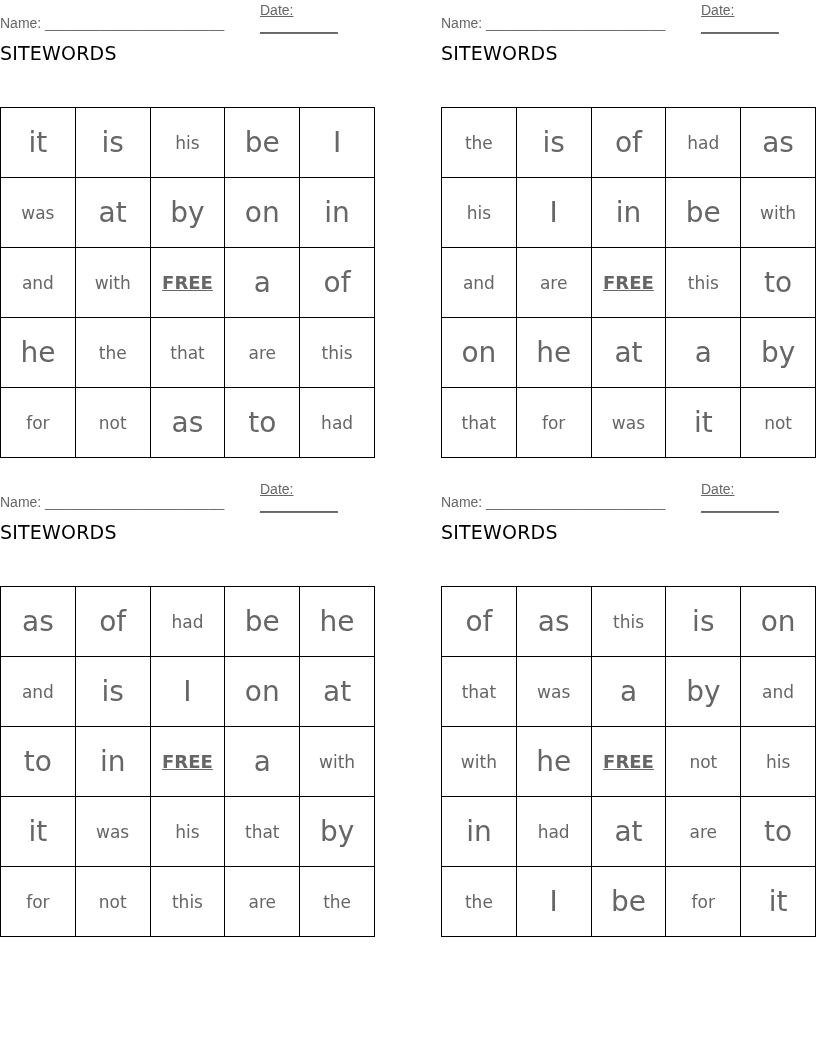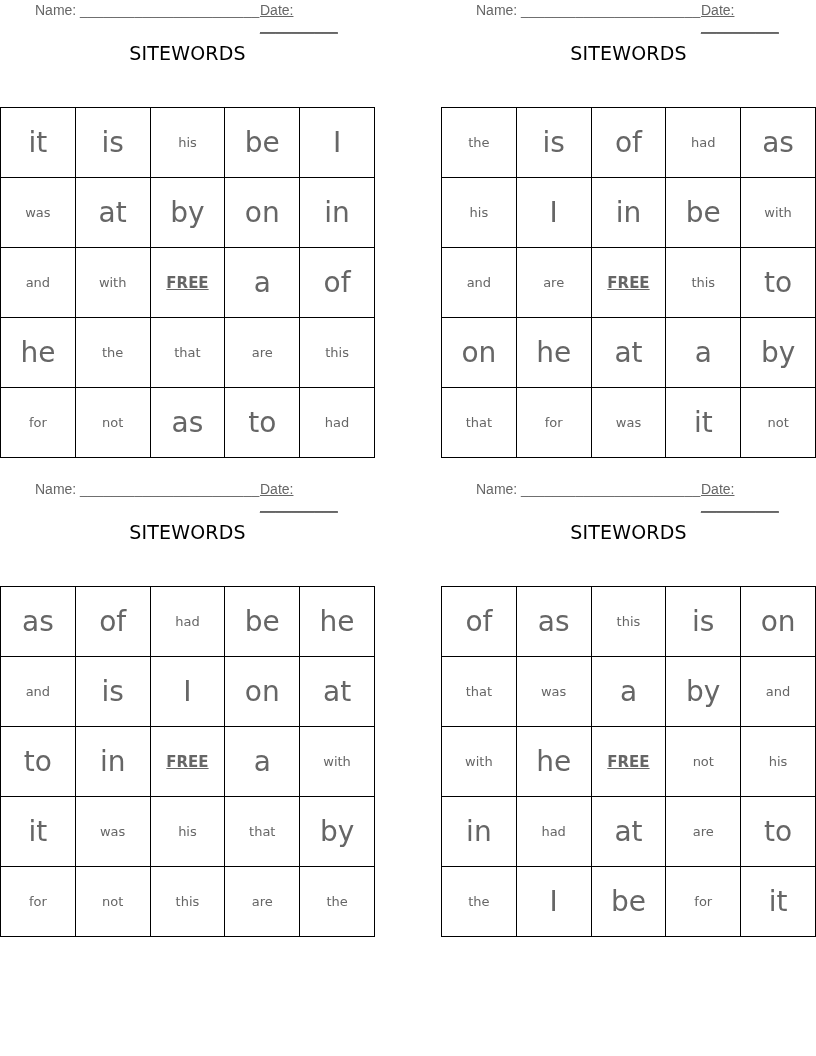--- a/index.html
+++ b/index.html
@@ -1,26 +1,26 @@
 <!DOCTYPE html>
 <html><head>
 <meta charset="utf-8">
 <style>
   html, body { margin:0; padding:0; background:#ffffff; }
   body { width:816px; height:1056px; position:relative; overflow:hidden; }
   .card { position:absolute; width:375px; height:440px; }
   .hdr { position:absolute; top:0; left:0; width:375px; height:20px; font-family:"Liberation Sans", sans-serif; font-size:14px; color:#666; }
-  .hdr .name { position:absolute; left:0; top:2px;margin-left:35px; }
+  .hdr .name { position:absolute; left:0; top:15px; }
   .hdr .date { position:absolute; left:260px; top:2px;text-decoration:underline; }
-  .title { position:absolute; top:42px; left:0; width:375px; text-align:center; font-family:"DejaVu Sans", sans-serif; font-size:19px; color:#000; letter-spacing:0.2px; }
+  .title { position:absolute; top:42px; left:0; width:375px; text-align:left; font-family:"DejaVu Sans", sans-serif; font-size:19px; color:#000; letter-spacing:0.2px; }
   table.grid { position:absolute; top:83px; left:0; border-collapse:collapse;margin-top:24px; }
   table.grid td { width:74px; height:69px; border:1.5px solid #000; text-align:center; vertical-align:middle; padding:0; color:#666; font-family:"DejaVu Sans", sans-serif; }
   td.big { font-size:28px; }
-  td.small { font-size:13px; }
-  td.free { font-size:15px; font-weight:bold; text-decoration:underline; }
+  td.small { font-size:17px; }
+  td.free { font-size:18px; font-weight:bold; text-decoration:underline; }
 </style>
 </head>
 <body>
 
 <div id="cards">
     <div class="card" style="left: 0px; top: 0px;">
       <div class="hdr">
         <span class="name">Name: _______________________</span>
         <span class="date">Date: __________</span>
       </div>

